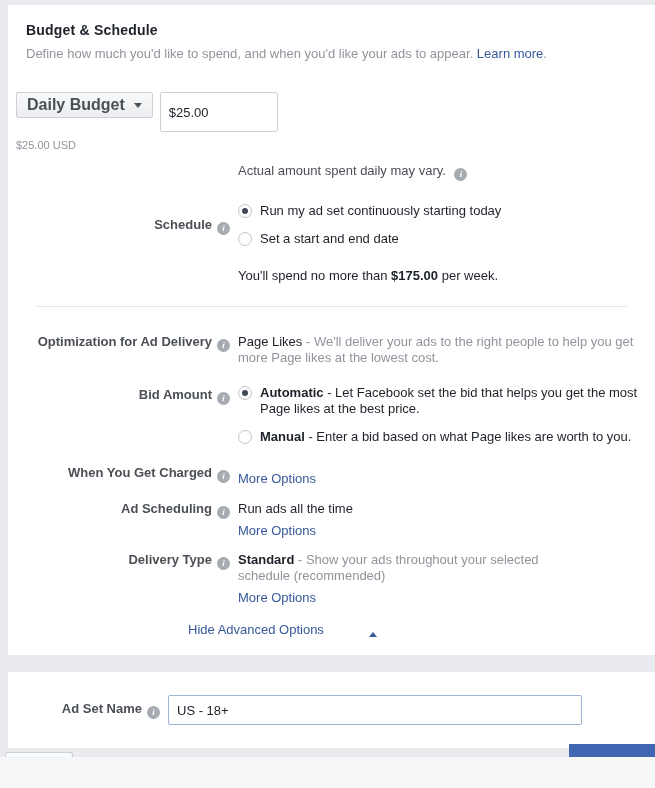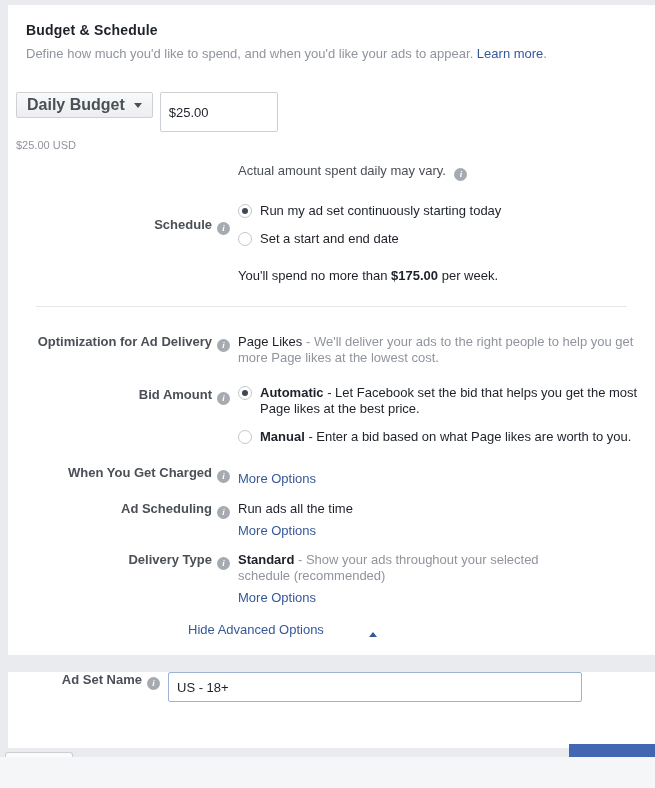--- a/index.html
+++ b/index.html
@@ -103,21 +103,21 @@
   .hide-advanced { margin: 16px 0 0 180px; display: inline-flex; align-items: flex-end; font-size: 13px; gap: 41px; }
   .caret-up {
     width: 0; height: 0; margin-left: 4px;
     border-left: 4px solid transparent; border-right: 4px solid transparent;
     border-bottom: 5px solid #365899;
   }
 
   
   .card2 {
     margin-top: 17px; height: 76px;
-    display: flex; align-items: flex-start;
+    display: flex; align-items: center;
   }
   .card2 .label-col2 {
     width: 152px; flex: none; text-align: right;
     font-weight: bold; color: #4b4f56; font-size: 13px;
   }
   .adset-input {
     margin-left: 8px; width: 414px; height: 24px; padding: 14px 8px;
     border: 1px solid #9db3d6; border-radius: 2px;
     font-size: 13px; color: #1d2129; font-family: "Liberation Sans", sans-serif;
   }

